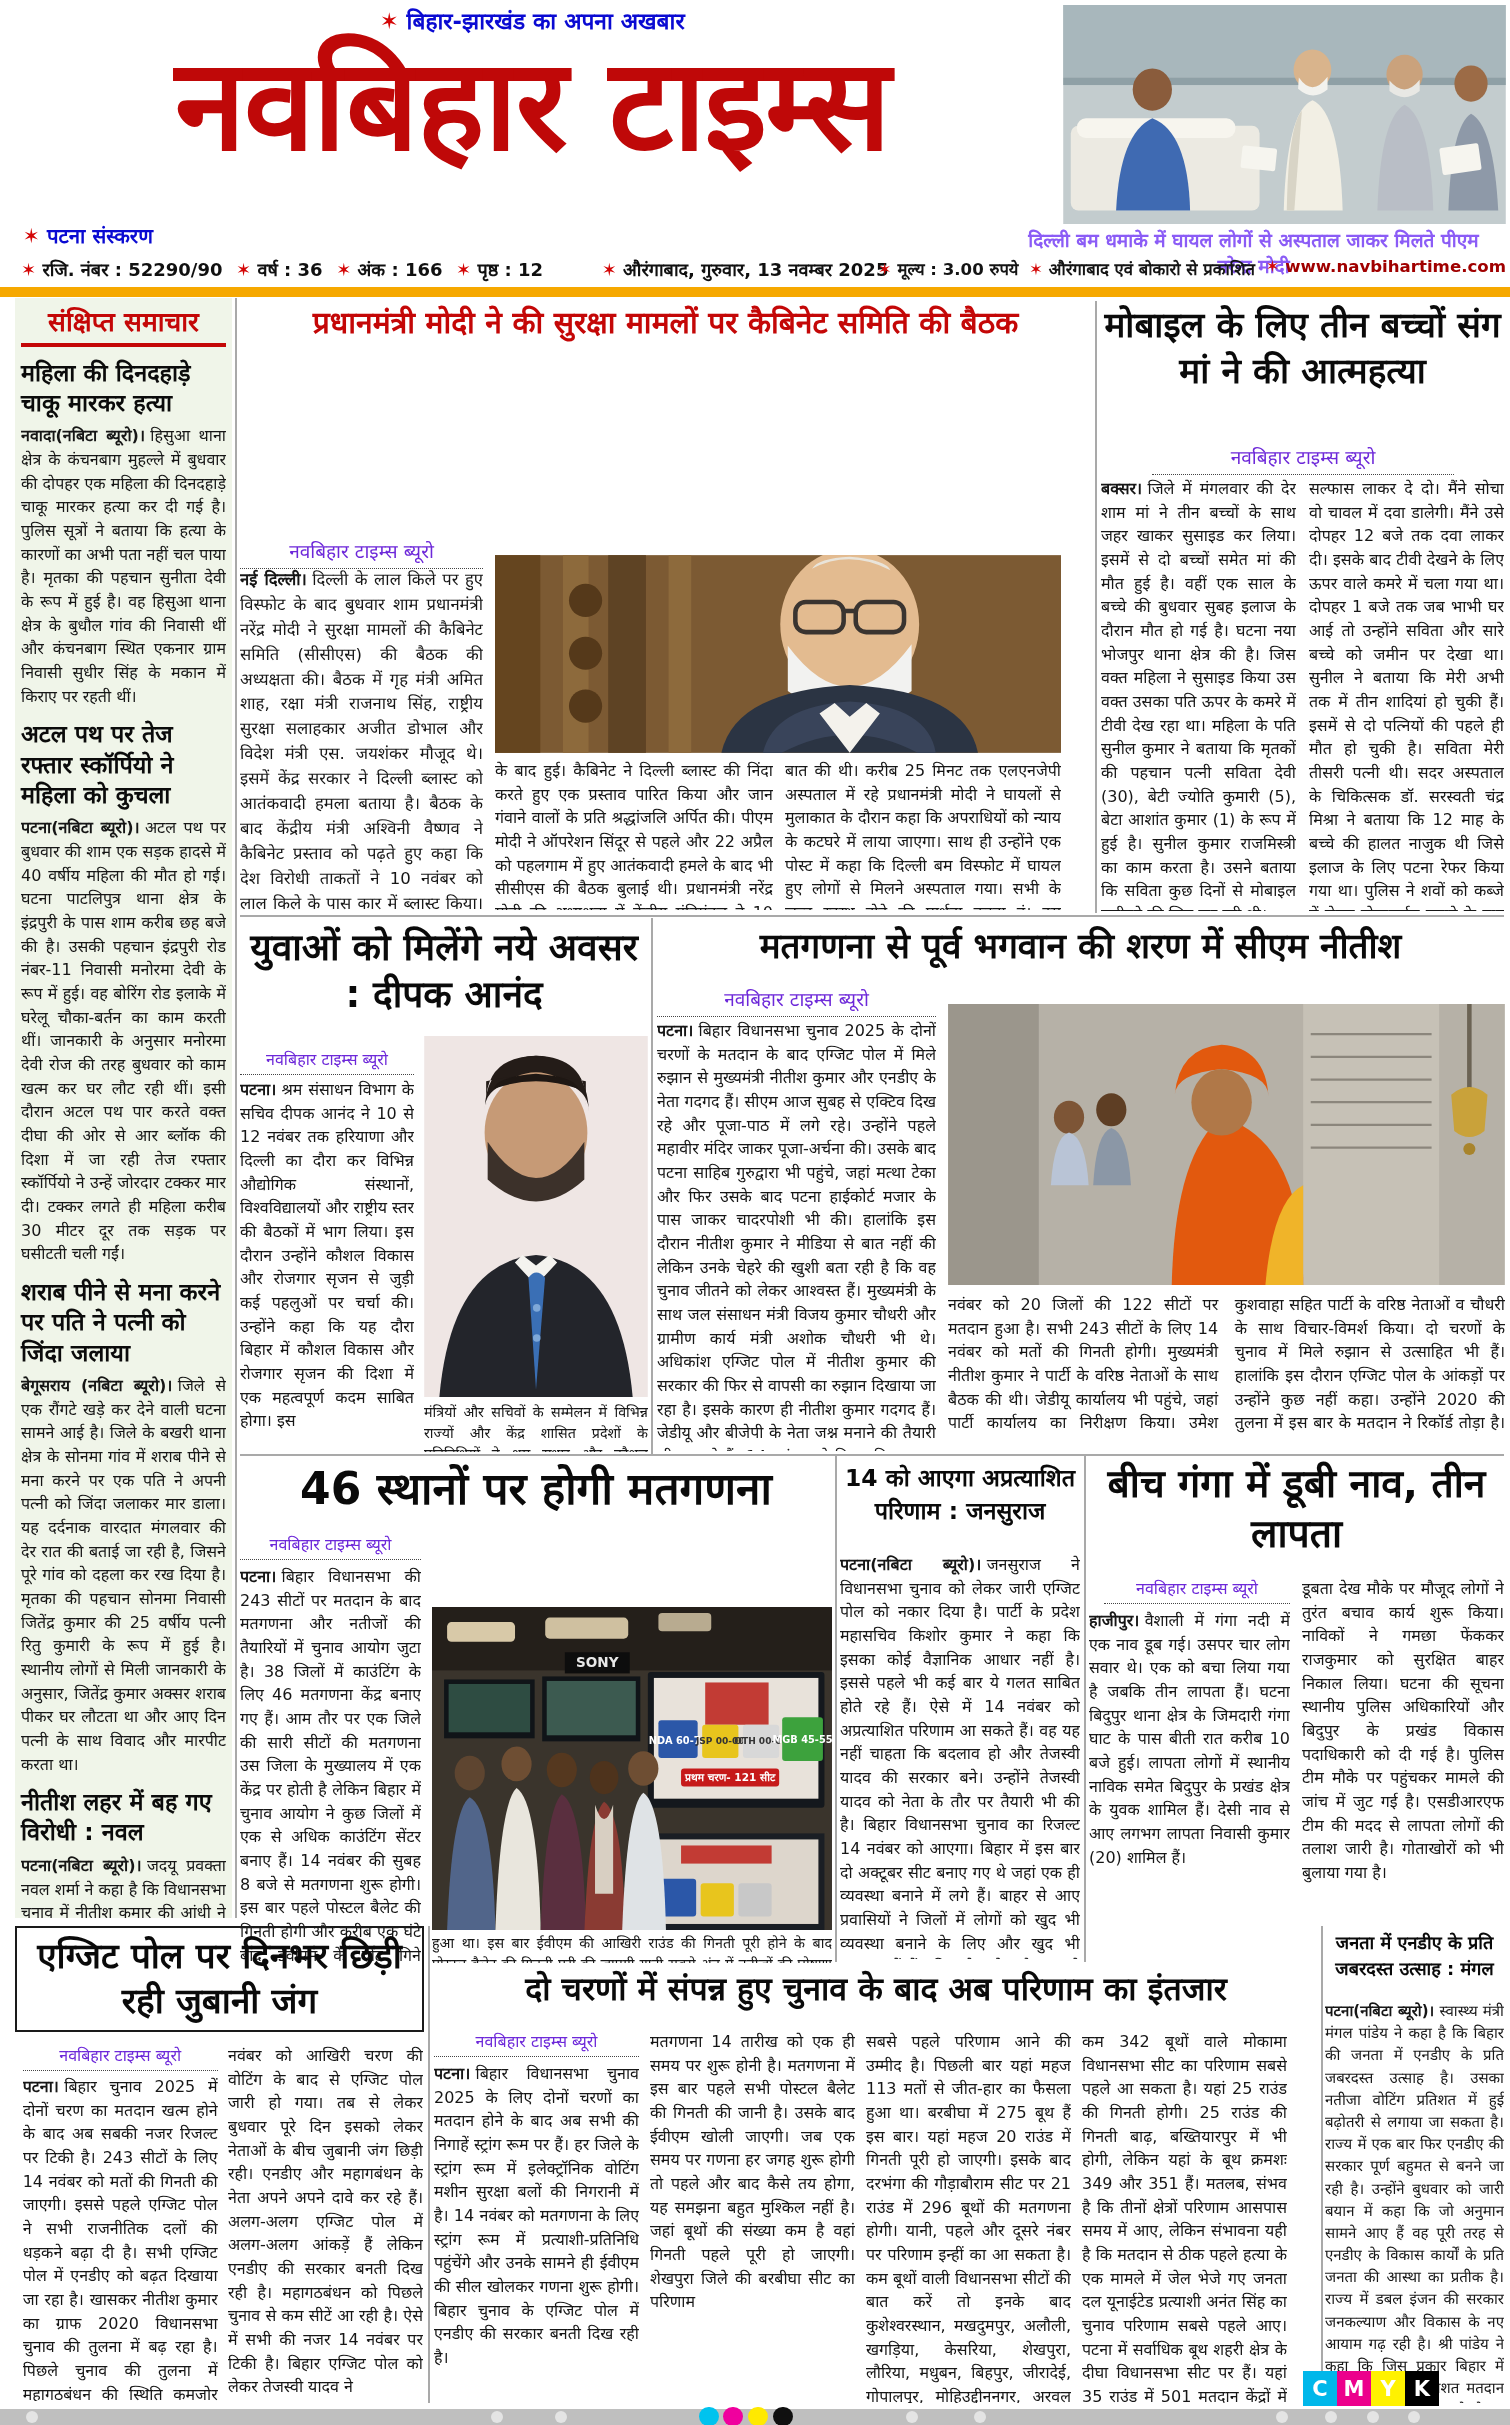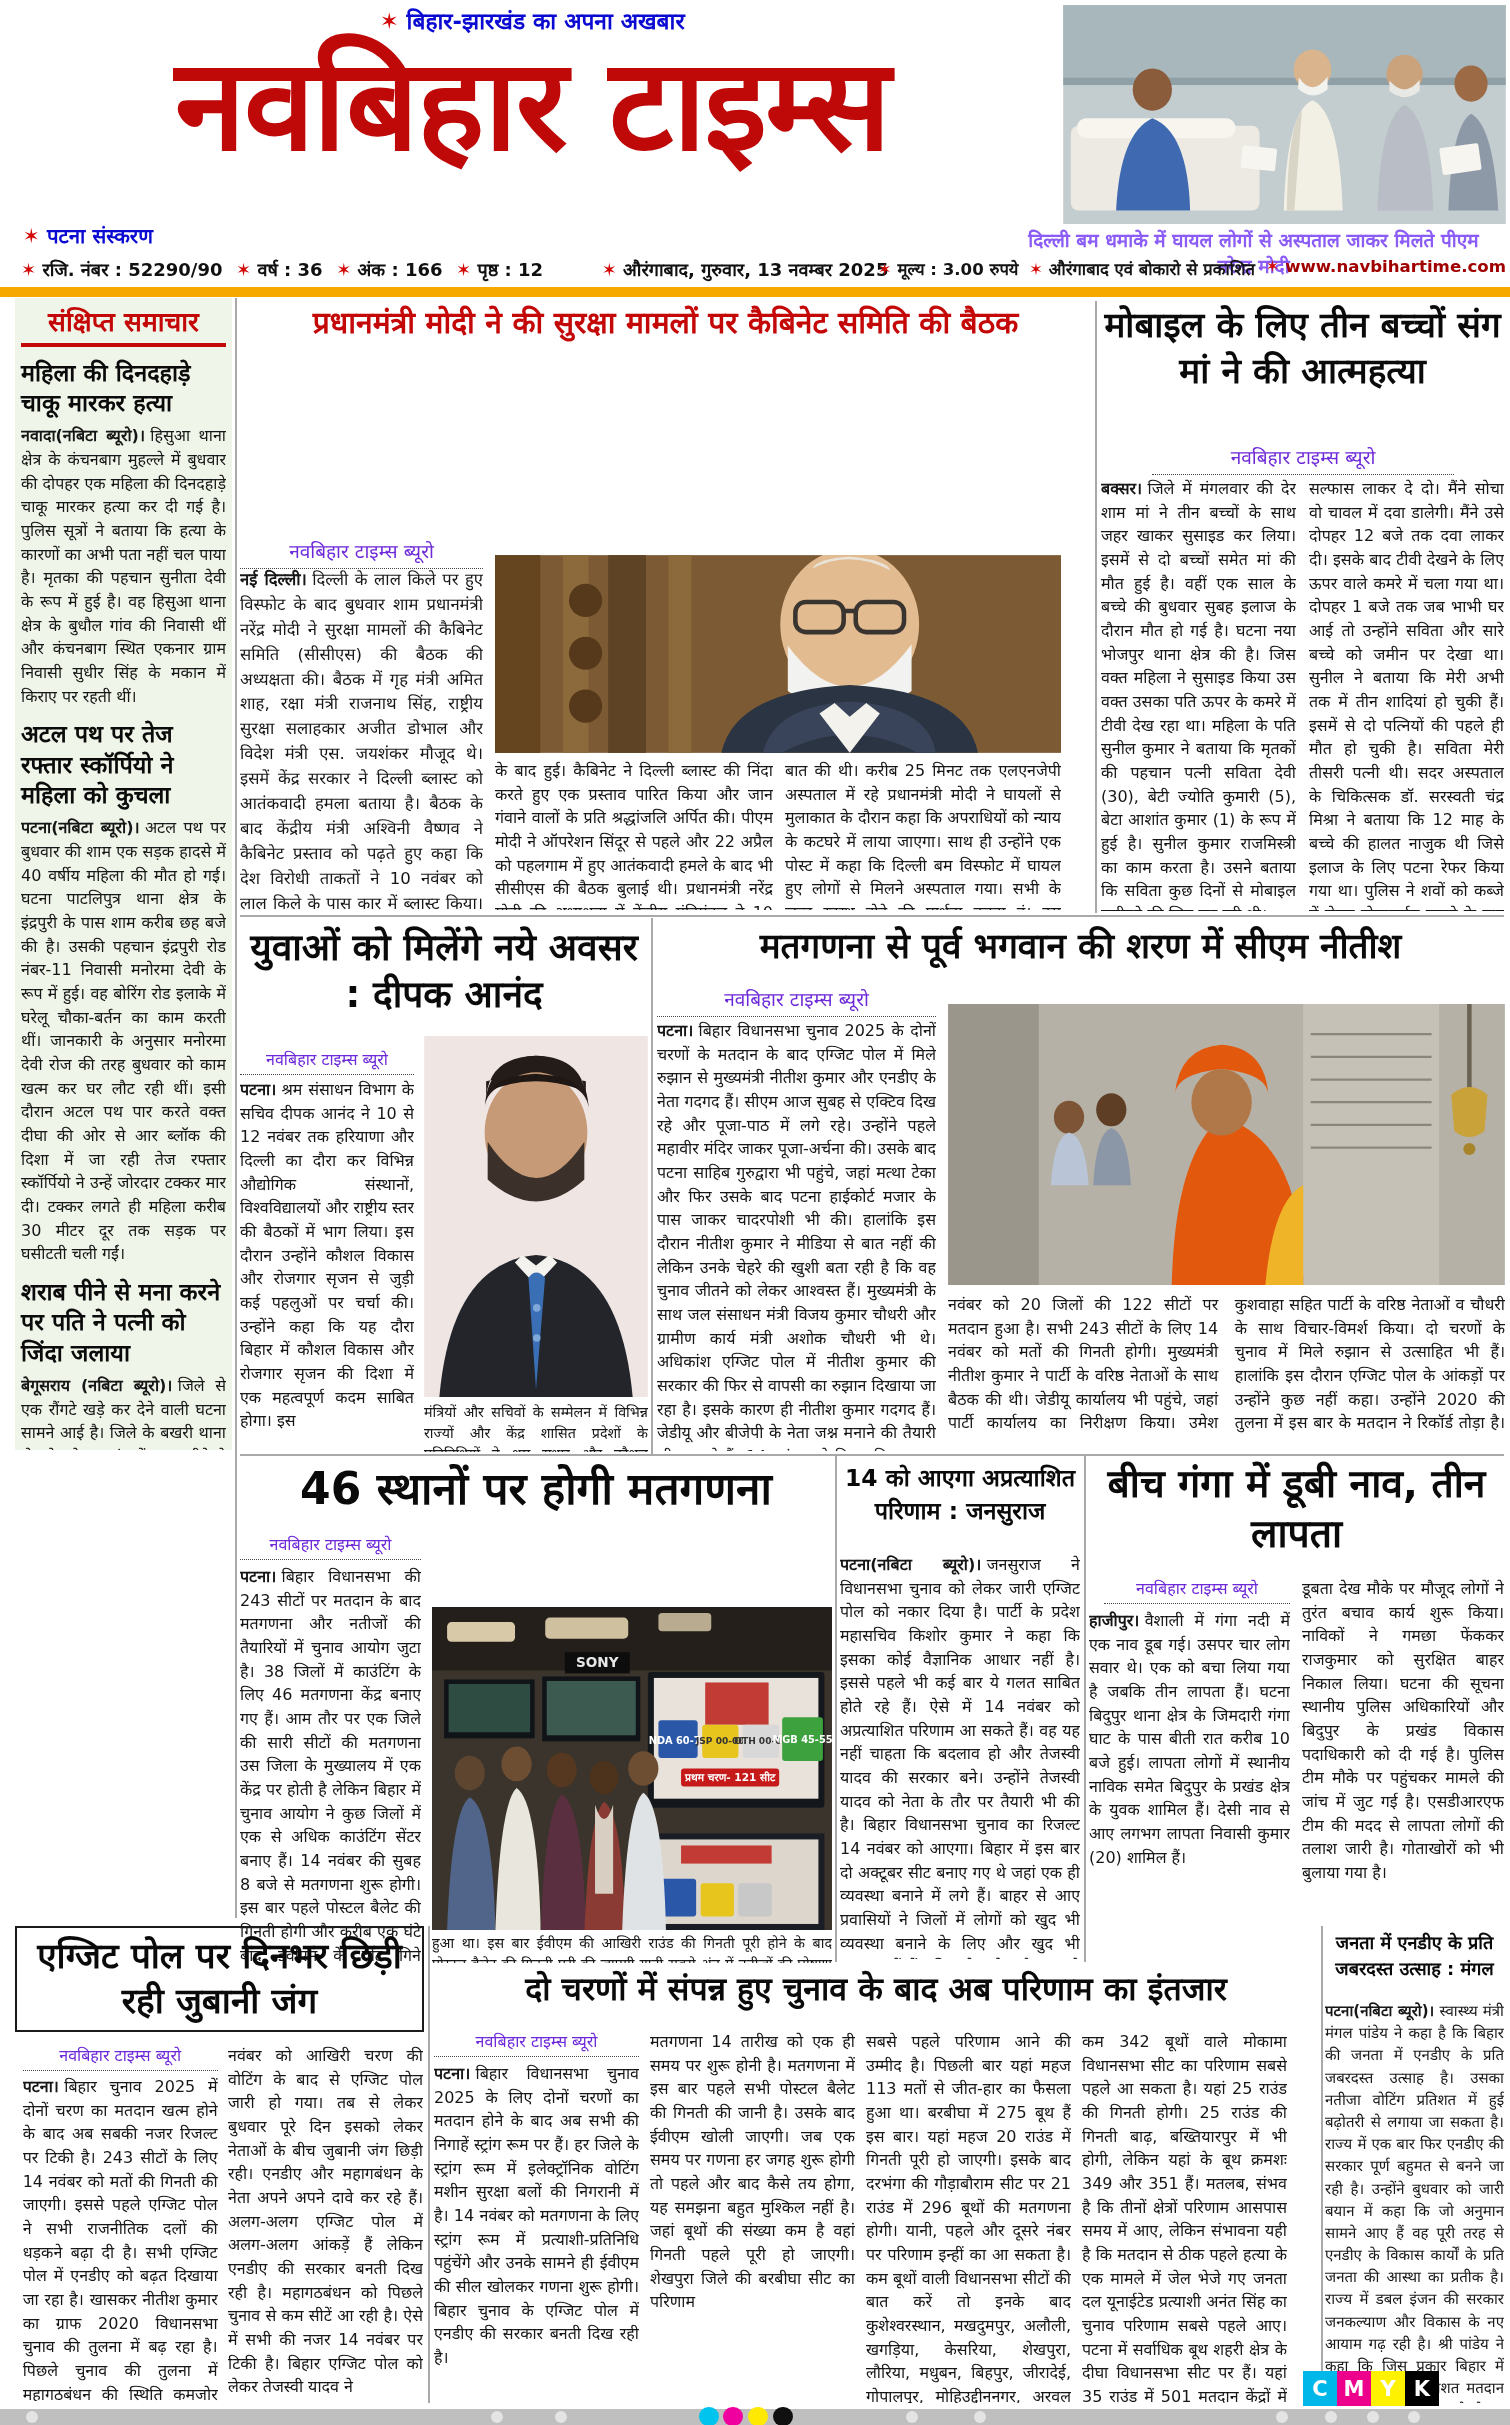--- a/index.html
+++ b/index.html
@@ -69,21 +69,21 @@
     <span><span class="star">✶</span> <span>पृष्ठ : 12</span></span>
     <span style="margin-left:45px;"><span class="star">✶</span> <span>औरंगाबाद, गुरुवार, 13 नवम्बर 2025</span></span>
   </div>
   <div class="abs" style="left:955px;top:257px;width:551px;display:flex;justify-content:flex-end;gap:10.6px;font-size:16.6px;font-weight:800;white-space:nowrap;">
     <span><span class="star">✶</span> <span>मूल्य : 3.00 रुपये</span></span>
     <span><span class="star">✶</span> <span>औरंगाबाद एवं बोकारो से प्रकाशित</span></span>
     <span style="color:#a00000;"><span class="star">✶</span> <span>www.navbihartime.com</span></span>
   </div>
   <div class="abs" style="left:0;top:287px;width:1510px;height:9.8px;background:#f6a800;"></div>
 
-  <div class="abs briefs-bg" style="left:15px;top:298px;width:217px;height:1152px;padding:4.5px 6px;box-sizing:border-box;overflow:hidden;">
+  <div class="abs briefs-bg" style="left:15px;top:298px;width:217px;height:1620px;padding:4.5px 6px;box-sizing:border-box;overflow:hidden;">
     <div class="ctr redtitle" style="font-size:26.4px;border-bottom:4.5px solid #c40707;padding-bottom:4.5px;">संक्षिप्त समाचार</div>
 
     <div>
       <div class="brief-title">महिला की दिनदहाड़े चाकू मारकर हत्या</div>
       <p class="bodysm" style="margin:0;"><b class="dl">नवादा(नबिटा ब्यूरो)।</b><span>हिसुआ थाना क्षेत्र के कंचनबाग मुहल्ले में बुधवार की दोपहर एक महिला की दिनदहाड़े चाकू मारकर हत्या कर दी गई है। पुलिस सूत्रों ने बताया कि हत्या के कारणों का अभी पता नहीं चल पाया है। मृतका की पहचान सुनीता देवी के रूप में हुई है। वह हिसुआ थाना क्षेत्र के बुधौल गांव की निवासी थीं और कंचनबाग स्थित एकनार ग्राम निवासी सुधीर सिंह के मकान में किराए पर रहती थीं।</span></p>
     </div>
     <div>
       <div class="brief-title">अटल पथ पर तेज रफ्तार स्कॉर्पियो ने महिला को कुचला</div>
       <p class="bodysm" style="margin:0;"><b class="dl">पटना(नबिटा ब्यूरो)।</b><span>अटल पथ पर बुधवार की शाम एक सड़क हादसे में 40 वर्षीय महिला की मौत हो गई। घटना पाटलिपुत्र थाना क्षेत्र के इंद्रपुरी के पास शाम करीब छह बजे की है। उसकी पहचान इंद्रपुरी रोड नंबर-11 निवासी मनोरमा देवी के रूप में हुई। वह बोरिंग रोड इलाके में घरेलू चौका-बर्तन का काम करती थीं। जानकारी के अनुसार मनोरमा देवी रोज की तरह बुधवार को काम खत्म कर घर लौट रही थीं। इसी दौरान अटल पथ पार करते वक्त दीघा की ओर से आर ब्लॉक की दिशा में जा रही तेज रफ्तार स्कॉर्पियो ने उन्हें जोरदार टक्कर मार दी। टक्कर लगते ही महिला करीब 30 मीटर दूर तक सड़क पर घसीटती चली गईं।</span></p>
     </div>

